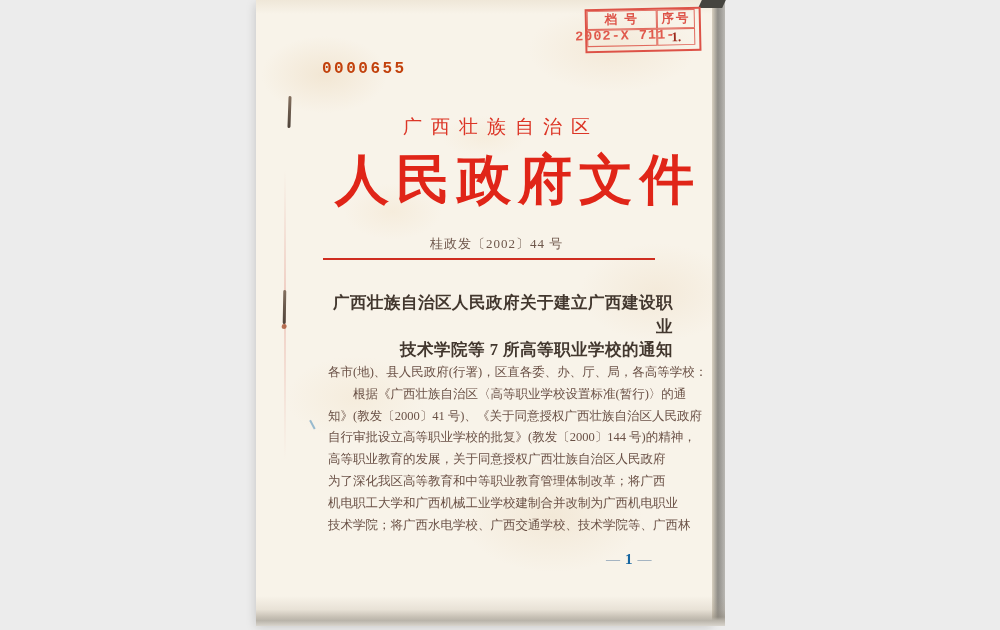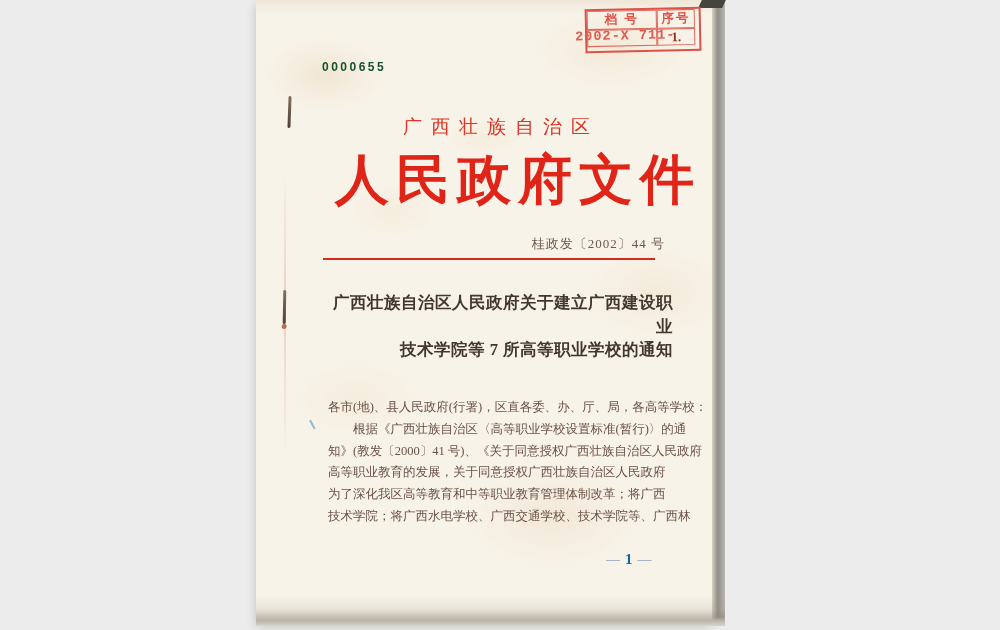--- a/index.html
+++ b/index.html
@@ -46,39 +46,39 @@
     border:2px solid #dd5247;display:grid;grid-template-columns:70px 38px;grid-template-rows:19px 17px;}
   .stamp-cell{border:1px solid rgba(221,82,71,.85);display:flex;align-items:center;justify-content:center;
     font-size:12.5px;font-weight:bold;letter-spacing:2px;overflow:visible;}
   .stamp-cell.value-blank{border-top:1px solid rgba(221,82,71,.85);}
   .serial-value{color:#9c2c1e;font-size:13px;font-weight:bold;letter-spacing:0;}
   .archive-value{position:absolute;left:-10px;top:20px;white-space:nowrap;
     font-size:13.5px;font-weight:bold;color:#e05a4d;letter-spacing:1px;
     font-family:"Liberation Mono","DejaVu Sans Mono",monospace;}
 
   
-  .doc-serial{position:absolute;left:322px;top:60px;font-size:12px;font-weight:bold;
-    color:#14532d;letter-spacing:2.5px;font-family:Liberation Sans, sans-serif;}
+  .doc-serial{position:absolute;left:322px;top:60px;font-size:16px;font-weight:bold;
+    color:#c2410c;letter-spacing:2.5px;font-family:Liberation Mono, monospace;}
 
   
   .region-title{position:absolute;left:328px;top:114px;width:337px;text-align:center;
     font-size:19px;font-weight:normal;color:#dc3526;letter-spacing:9px;text-indent:9px;}
   .main-title{position:absolute;left:328px;top:144px;width:337px;text-align:center;
     font-size:54px;font-weight:bold;color:#e02518;letter-spacing:7px;text-indent:7px;white-space:nowrap;}
-  .doc-number{position:absolute;left:328px;top:235px;width:337px;text-align:right;
+  .doc-number{position:absolute;left:328px;top:235px;width:337px;text-align:center;
     font-size:13px;color:#6d564a;letter-spacing:1px;}
   .red-rule{position:absolute;left:323px;top:258px;width:332px;height:2px;background:#cf2d20;}
 
   
   .subject{position:absolute;left:320px;top:291px;width:353px;text-align:right;
     font-size:16.5px;font-weight:bold;color:#42372e;line-height:23.5px;letter-spacing:.5px;}
 
   
   .body-text{position:absolute;left:328px;top:362px;width:337px;
-    font-size:12.5px;color:#6a5146;margin-top:35px;}
+    font-size:12.5px;color:#6a5146;}
   .body-line{line-height:21.8px;text-align:justify;text-align-last:justify;white-space:nowrap;}
   .body-line.indent{text-indent:2em;}
 
   
   .pencil-mark{position:absolute;left:311px;top:418px;width:7px;height:10px;
     border-left:2px solid rgba(36,118,176,.45);transform:rotate(-28deg);}
 
   
   .page-number{position:absolute;left:601px;top:551px;font-size:14px;white-space:nowrap;}
   .page-number .dash{color:#8aa0b5;margin:0 5px;}
@@ -116,22 +116,24 @@
 
   <div class="subject">
     <div>广西壮族自治区人民政府关于建立广西建设职业</div>
     <div>技术学院等 7 所高等职业学校的通知</div>
   </div>
 
   <div class="body-text">
     <div class="body-line">各市(地)、县人民政府(行署)，区直各委、办、厅、局，各高等学校：</div>
     <div class="body-line indent">根据《广西壮族自治区〈高等职业学校设置标准(暂行)〉的通</div>
     <div class="body-line">知》(教发〔2000〕41 号)、《关于同意授权广西壮族自治区人民政府</div>
+    <div class="body-line">自行审批设立高等职业学校的批复》(教发〔2000〕144 号)的精神，</div>
     <div class="body-line">高等职业教育的发展，关于同意授权广西壮族自治区人民政府</div>
     <div class="body-line">为了深化我区高等教育和中等职业教育管理体制改革；将广西</div>
+    <div class="body-line">机电职工大学和广西机械工业学校建制合并改制为广西机电职业</div>
     <div class="body-line">技术学院；将广西水电学校、广西交通学校、技术学院等、广西林</div>
   </div>
 
   <div class="pencil-mark"></div>
 
   <div class="page-number">
     <span class="dash">—</span><span class="num">1</span><span class="dash">—</span>
   </div>
 
   <div class="bottom-edge"></div>

